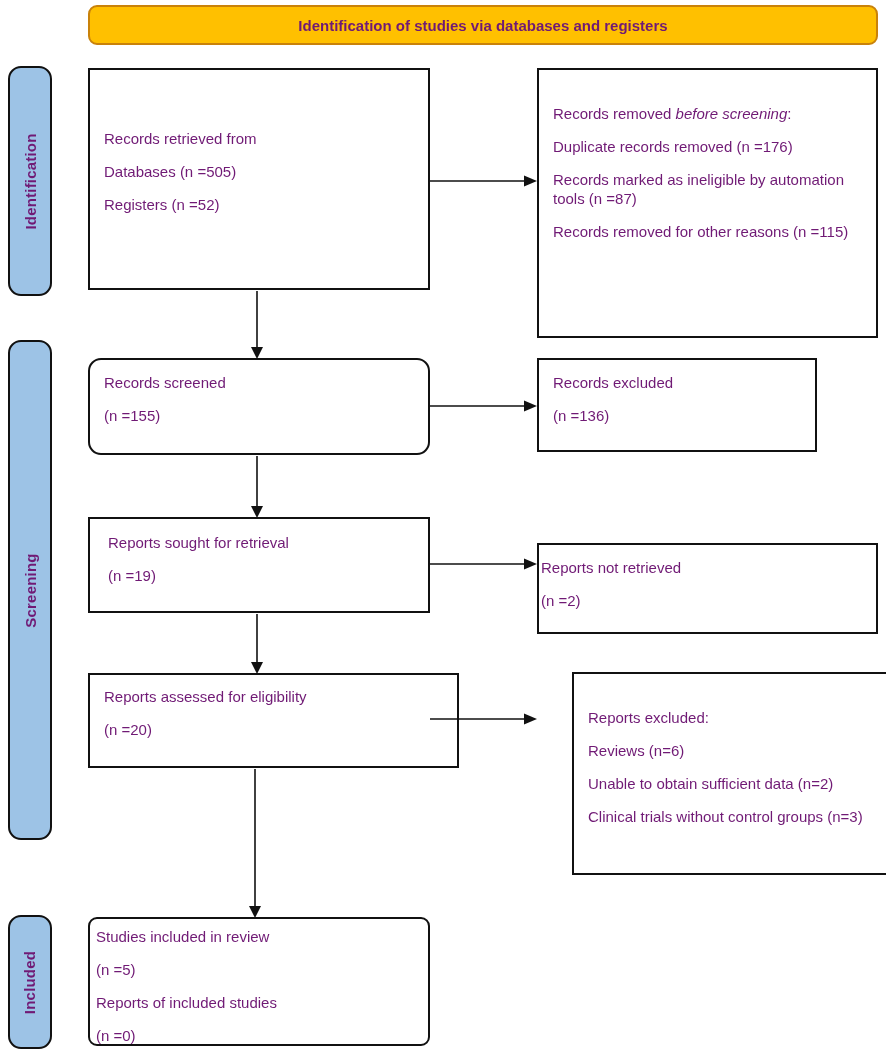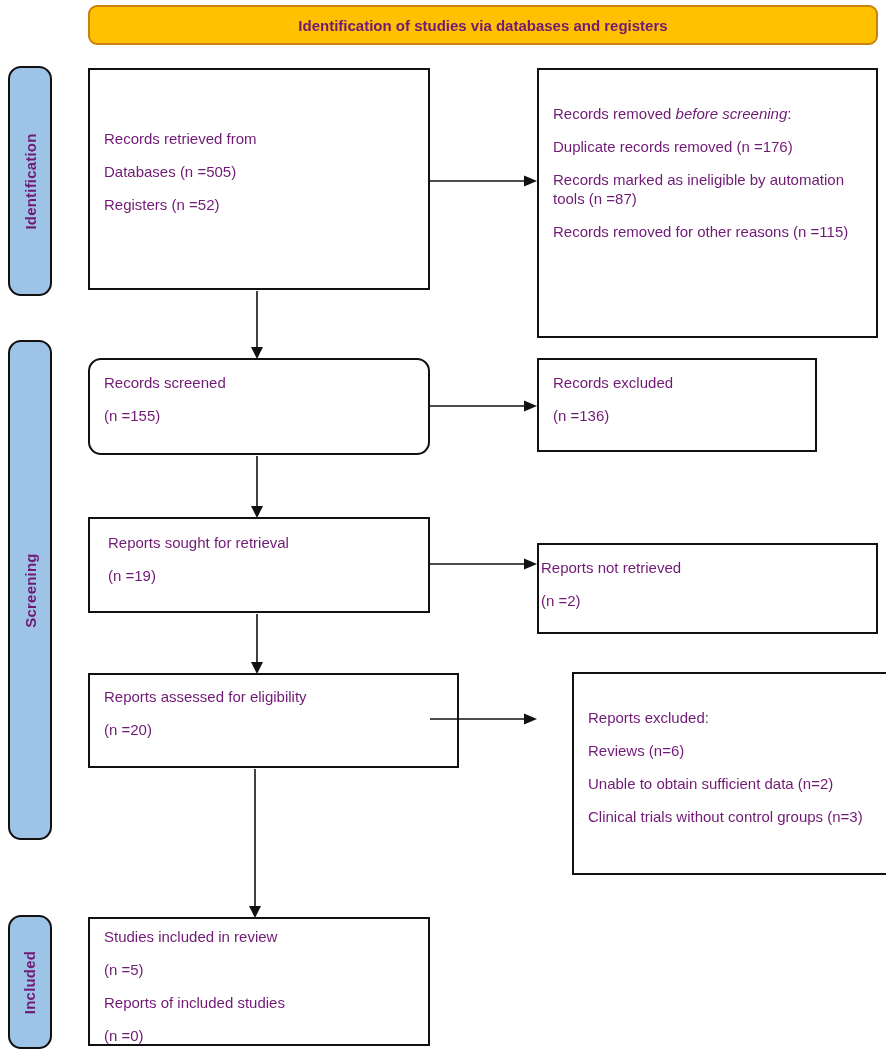--- a/index.html
+++ b/index.html
@@ -51,21 +51,21 @@
   .fbox em { font-style: italic; }
 
   .b1 { left: 88px;  top: 68px;  width: 342px; height: 222px; padding: 59px 12px 0 14px; }
   .b2 { left: 537px; top: 68px;  width: 341px; height: 270px; padding: 34px 27px 0 14px; }
   .b3 { left: 88px;  top: 358px; width: 342px; height: 97px;  padding: 13px 12px 0 14px; border-radius: 13px; }
   .b4 { left: 537px; top: 358px; width: 280px; height: 94px;  padding: 13px 10px 0 14px; }
   .b5 { left: 88px;  top: 517px; width: 342px; height: 96px;  padding: 14px 12px 0 18px; }
   .b6 { left: 537px; top: 515px; width: 341px; height: 91px;  padding: 13px 10px 0 2px; margin-top: 28px; }
   .b7 { left: 88px;  top: 673px; width: 371px; height: 95px;  padding: 12px 12px 0 14px; }
   .b8 { left: 537px; top: 672px; width: 341px; height: 203px; padding: 34px 10px 0 14px; margin-left: 35px; }
-  .b9 { left: 88px;  top: 917px; width: 342px; height: 129px; padding: 8px 12px 0 14px; }
+  .b9 { left: 88px;  top: 917px; width: 342px; height: 129px; padding: 8px 12px 0 6px; border-radius: 9px; }
 
   .s1 { top: 66px;  height: 230px; }
   .s2 { top: 340px; height: 500px; }
   .s3 { top: 915px; height: 134px; }
 
   .arrows {
     position: absolute;
     left: 0; top: 0;
     width: 886px; height: 1056px;
     pointer-events: none;

